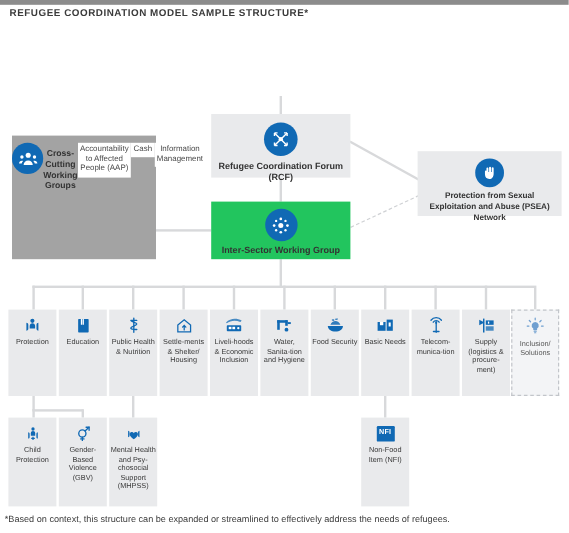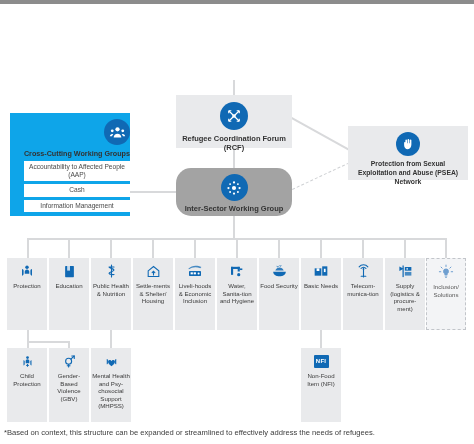--- a/index.html
+++ b/index.html
@@ -30,21 +30,21 @@
     align-items: center; justify-content: flex-start;
     text-align: center;
     z-index: 3;
   }
   .node .lbl {
     color: #333333;
     font-weight: bold;
     line-height: 1.18;
     padding: 0 3px;
   }
-  .node.blue { background: #a3a3a3; border-radius: 15px; }
+  .node.blue { background: #22c55e; }
 
   
   .badge {
     border-radius: 50%;
     background: #1069b4;
     display: flex; align-items: center; justify-content: center;
     flex: none;
   }
   .badge svg { display: block; }
 
@@ -61,22 +61,22 @@
   #inter-sector .badge { width:27px; height:27px; }
   #inter-sector .lbl { font-size:7.5px; margin-top:4px; }
 
   #psea { left:348px; top:126px; width:120px; height:54px; padding-top:6px; }
   #psea .badge { width:24px; height:24px; }
   #psea .lbl { font-size:6.8px; margin-top:4px; line-height:1.3; }
 
   
   #cross-cutting {
     position:absolute; left:10px; top:113px; width:120px; height:103px;
-    background:#0ea5e9; z-index:3;
-    display:flex; flex-direction:column; align-items:flex-end; padding-top:6px;
+    background:#a3a3a3; z-index:3;
+    display:flex; flex-direction:row; align-items:flex-start; padding-top:6px;
   }
   #cross-cutting .badge { width:26px; height:26px; }
   #cross-cutting .cc-title {
     font-size:7.2px; font-weight:bold; color:#333; margin-top:4px; margin-bottom:3px;
     text-align:center;
   }
   .cc-item {
     width:106px; background:#ffffff; color:#4a4a4a;
     font-size:6.6px; text-align:center; line-height:1.25;
     padding:2px 2px; margin-bottom:3px;
@@ -133,20 +133,21 @@
     width:15px; height:13px; background:#1069b4; border-radius:1px;
     display:flex; align-items:center; justify-content:center;
   }
 </style>
 </head>
 <body>
 
 <div id="stage">
 
   <div class="topbar"></div>
+  <div class="title">REFUGEE COORDINATION MODEL SAMPLE STRUCTURE*</div>
 
   <div class="conn vline" style="left:233px; top:80px; height:15px;"></div>
 
   <div class="conn vline" style="left:233px; top:148px; height:20px;"></div>
 
   <div class="conn hline" style="left:130px; top:191px; width:46px;"></div>
 
   <div class="diag" style="left:292px; top:117px; width:68px; transform:rotate(29deg);"></div>
 
   <div class="diag dashedline" style="left:292px; top:189px; width:68px; transform:rotate(-25deg);"></div>

